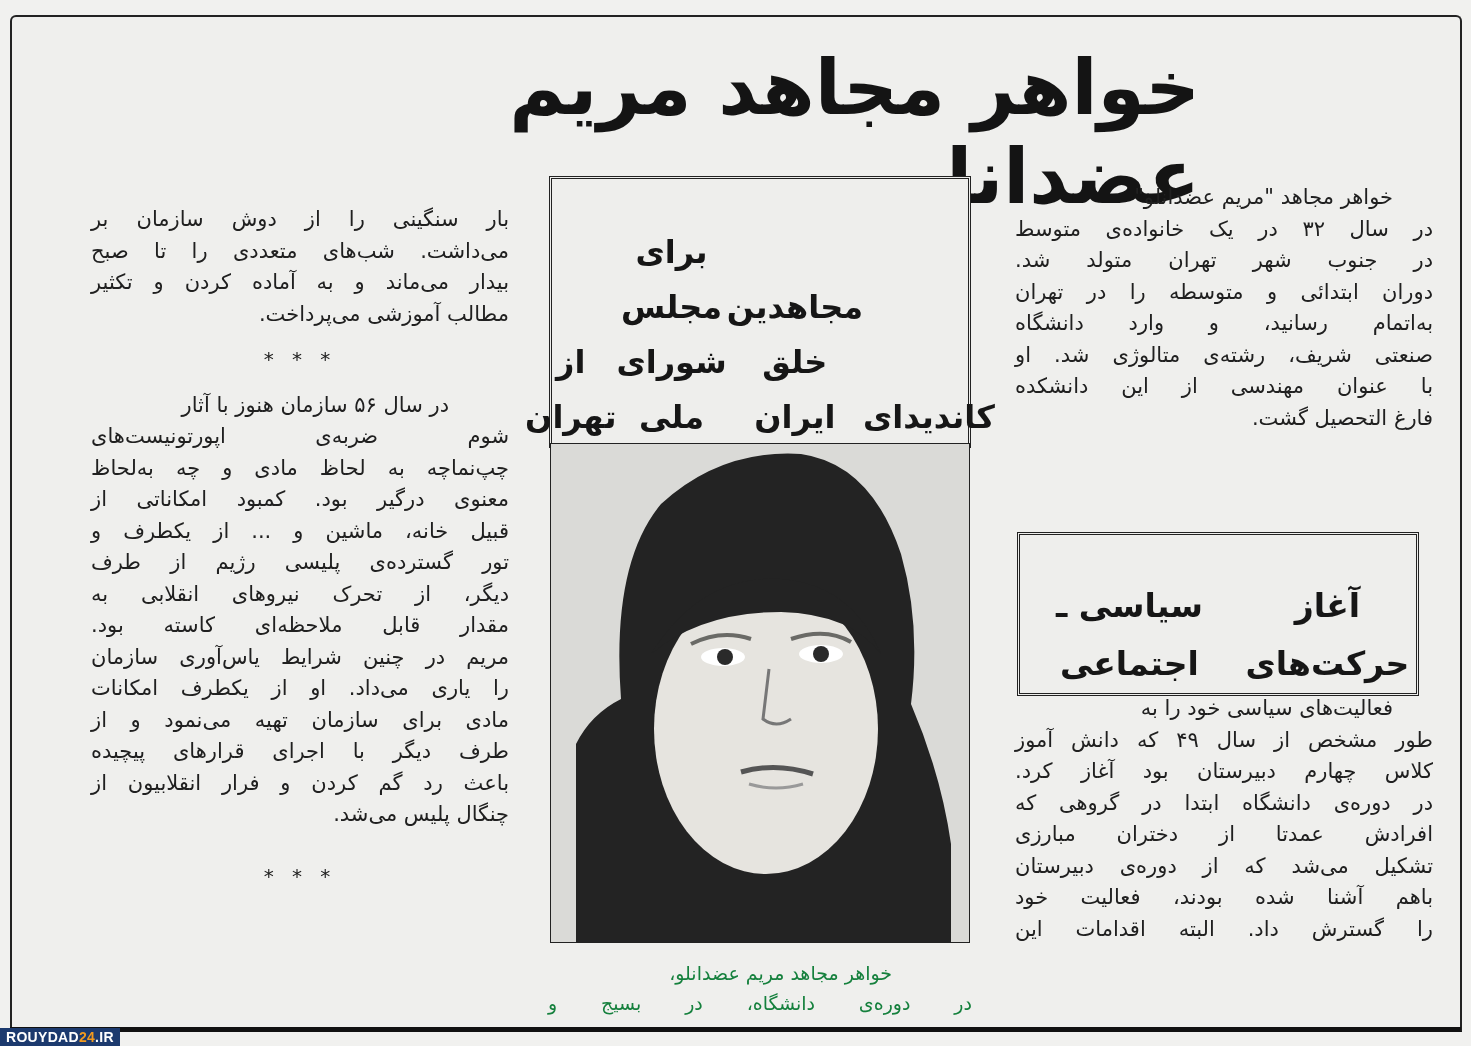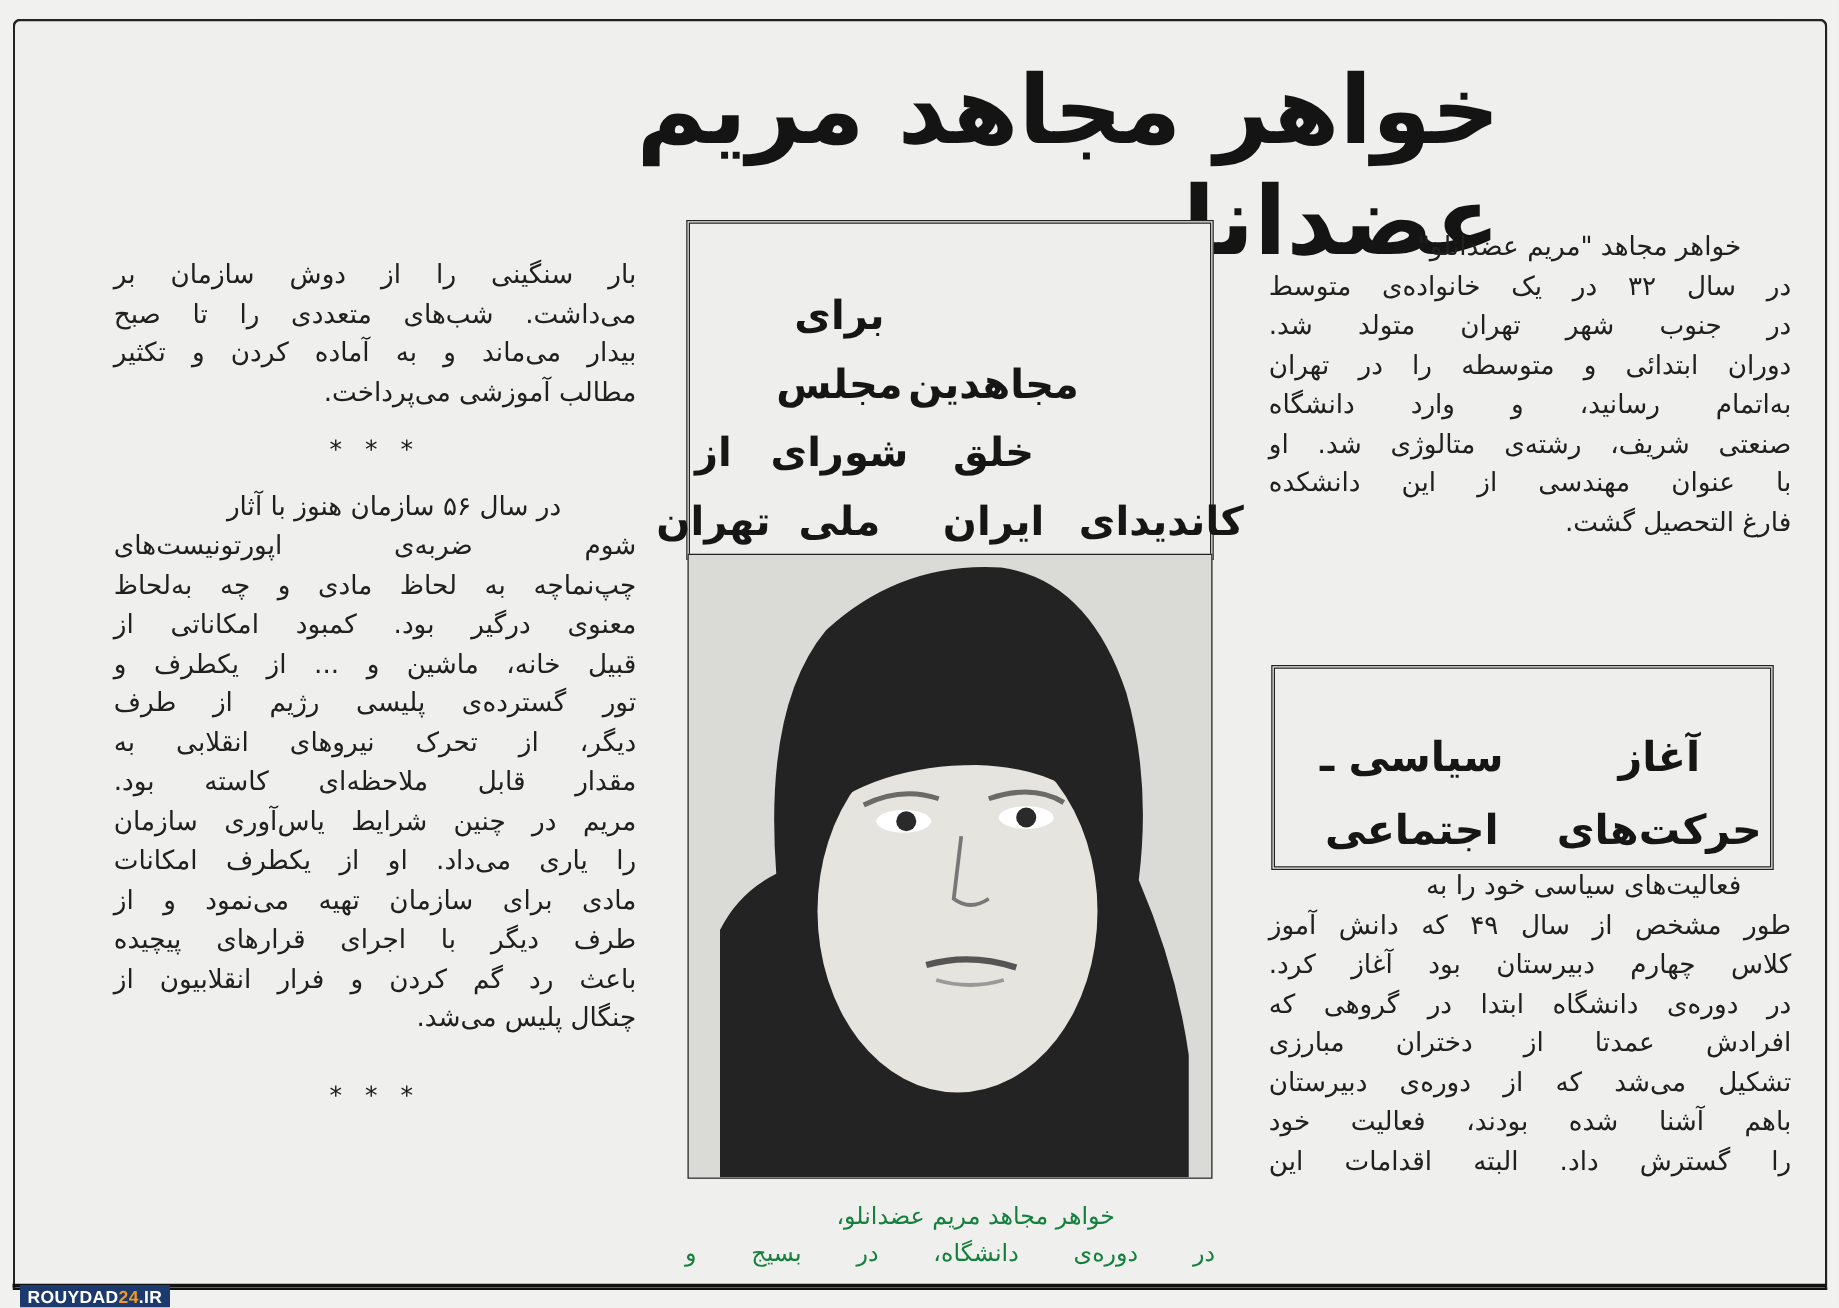--- a/index.html
+++ b/index.html
@@ -44,21 +44,21 @@
     border:1.5px solid #222; background:#dcdcd9; overflow:hidden;
   }
   .caption {
     position:absolute; left:548px; top:958px; width:424px;
     direction:rtl; font-size:19px; line-height:30px; color:#15803d;
   }
   .caption span { display:block; white-space:nowrap; text-align-last:justify; }
   .caption span.first { text-align-last:right; padding-right:80px; }
   .bottom-rule { position:absolute; left:10px; top:1027px; width:1451px; height:3px; background:#111; }
   .watermark {
-    position:absolute; left:16px; top:1028px; height:18px; padding:0 6px;
+    position:absolute; left:0; top:1028px; height:18px; padding:0 6px;
     background:#1c3a6e; color:#fff; font-family:"Liberation Sans", sans-serif;
     font-size:14px; line-height:18px; font-weight:bold; letter-spacing:0.3px;
   }
   .watermark .accent { color:#f39a1e; }
 </style>
 </head>
 <body>
 
 <div class="page-frame"></div>
 

